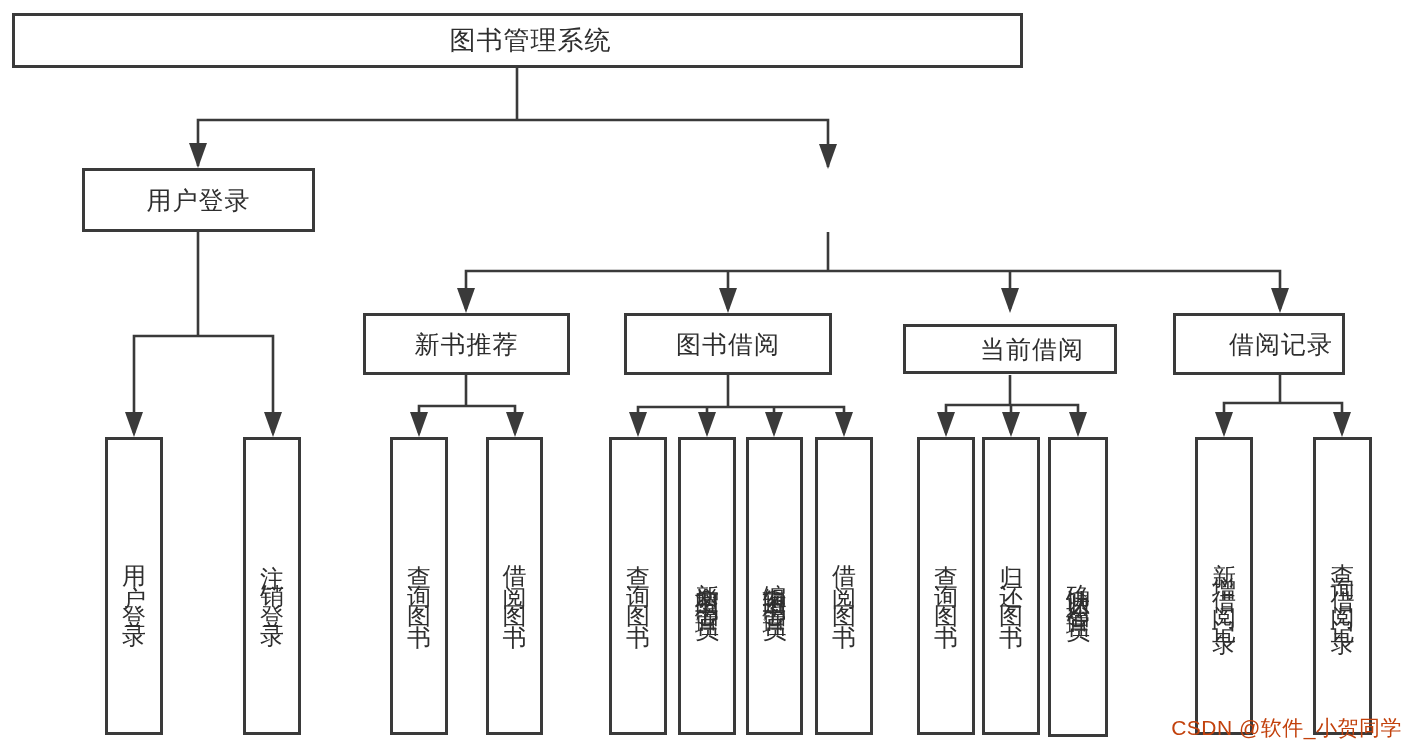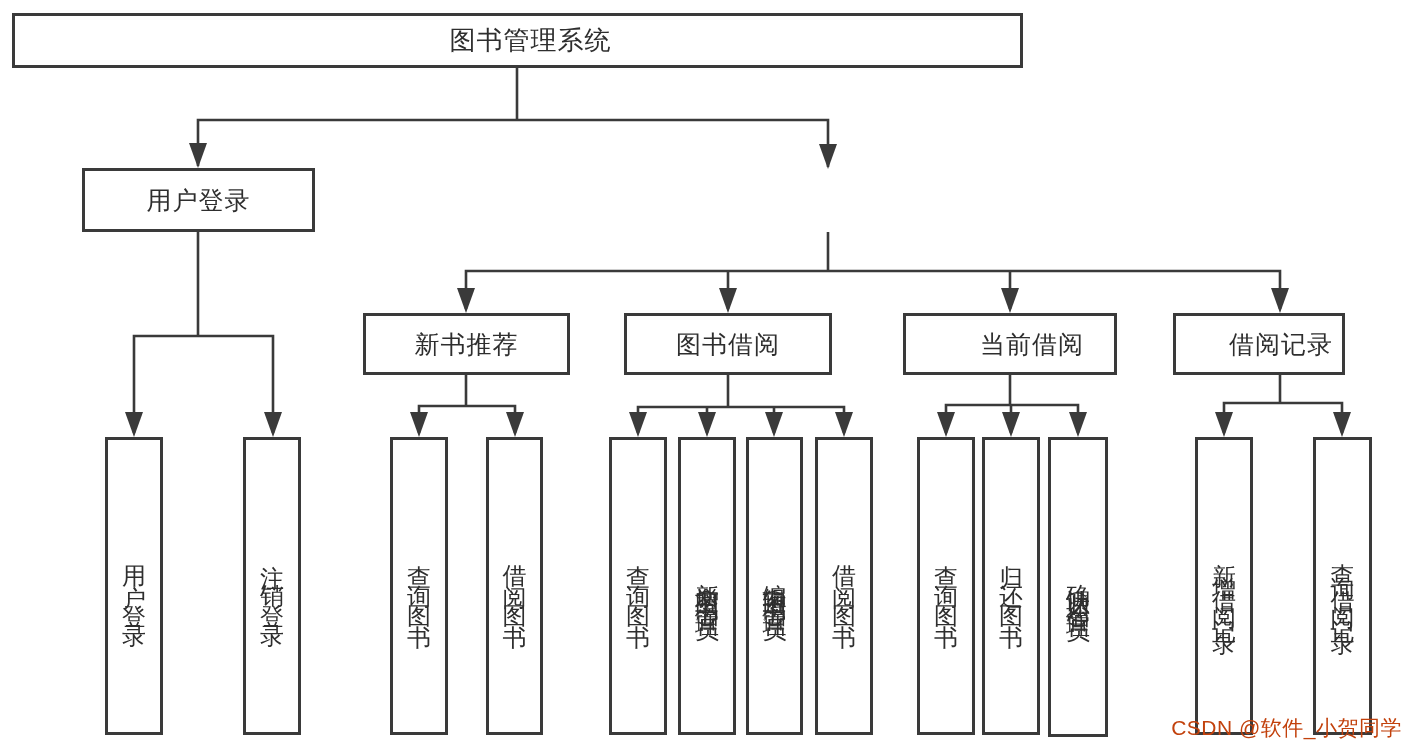--- a/index.html
+++ b/index.html
@@ -100,21 +100,21 @@
       <path d="M1333 412 L1351 412 L1342 437 Z"></path>
     </g>
   </svg>
 
   <div class="box box-h box-root" style="left:12px;top:13px;width:1011px;height:55px;padding-left:26px;">图书管理系统</div>
 
   <div class="box box-h" style="left:82px;top:168px;width:233px;height:64px;">用户登录</div>
 
   <div class="box box-h" style="left:624px;top:313px;width:208px;height:62px;">图书借阅</div>
   <div class="box box-h" style="left:363px;top:313px;width:207px;height:62px;">新书推荐</div>
-  <div class="box box-h" style="left:903px;top:313px;width:214px;height:62px;padding-left:44px;">当前借阅</div>
+  <div class="box box-h" style="left:903px;top:324px;width:214px;height:50px;padding-left:44px;">当前借阅</div>
   <div class="box box-h" style="left:1173px;top:313px;width:172px;height:62px;padding-left:44px;">借阅记录</div>
 
   <div class="box box-v ls4" style="left:105px;top:437px;width:58px;height:298px;">用户登录</div>
   <div class="box box-v ls4" style="left:243px;top:437px;width:58px;height:298px;">注销登录</div>
 
   <div class="box box-v ls4" style="left:390px;top:437px;width:58px;height:298px;">查询图书</div>
   <div class="box box-v ls4" style="left:486px;top:437px;width:57px;height:298px;">借阅图书</div>
 
   <div class="box box-v ls4" style="left:609px;top:437px;width:58px;height:298px;">查询图书</div>
   <div class="box box-v ls9" style="left:678px;top:437px;width:58px;height:298px;">新增图书（管理员）</div>

